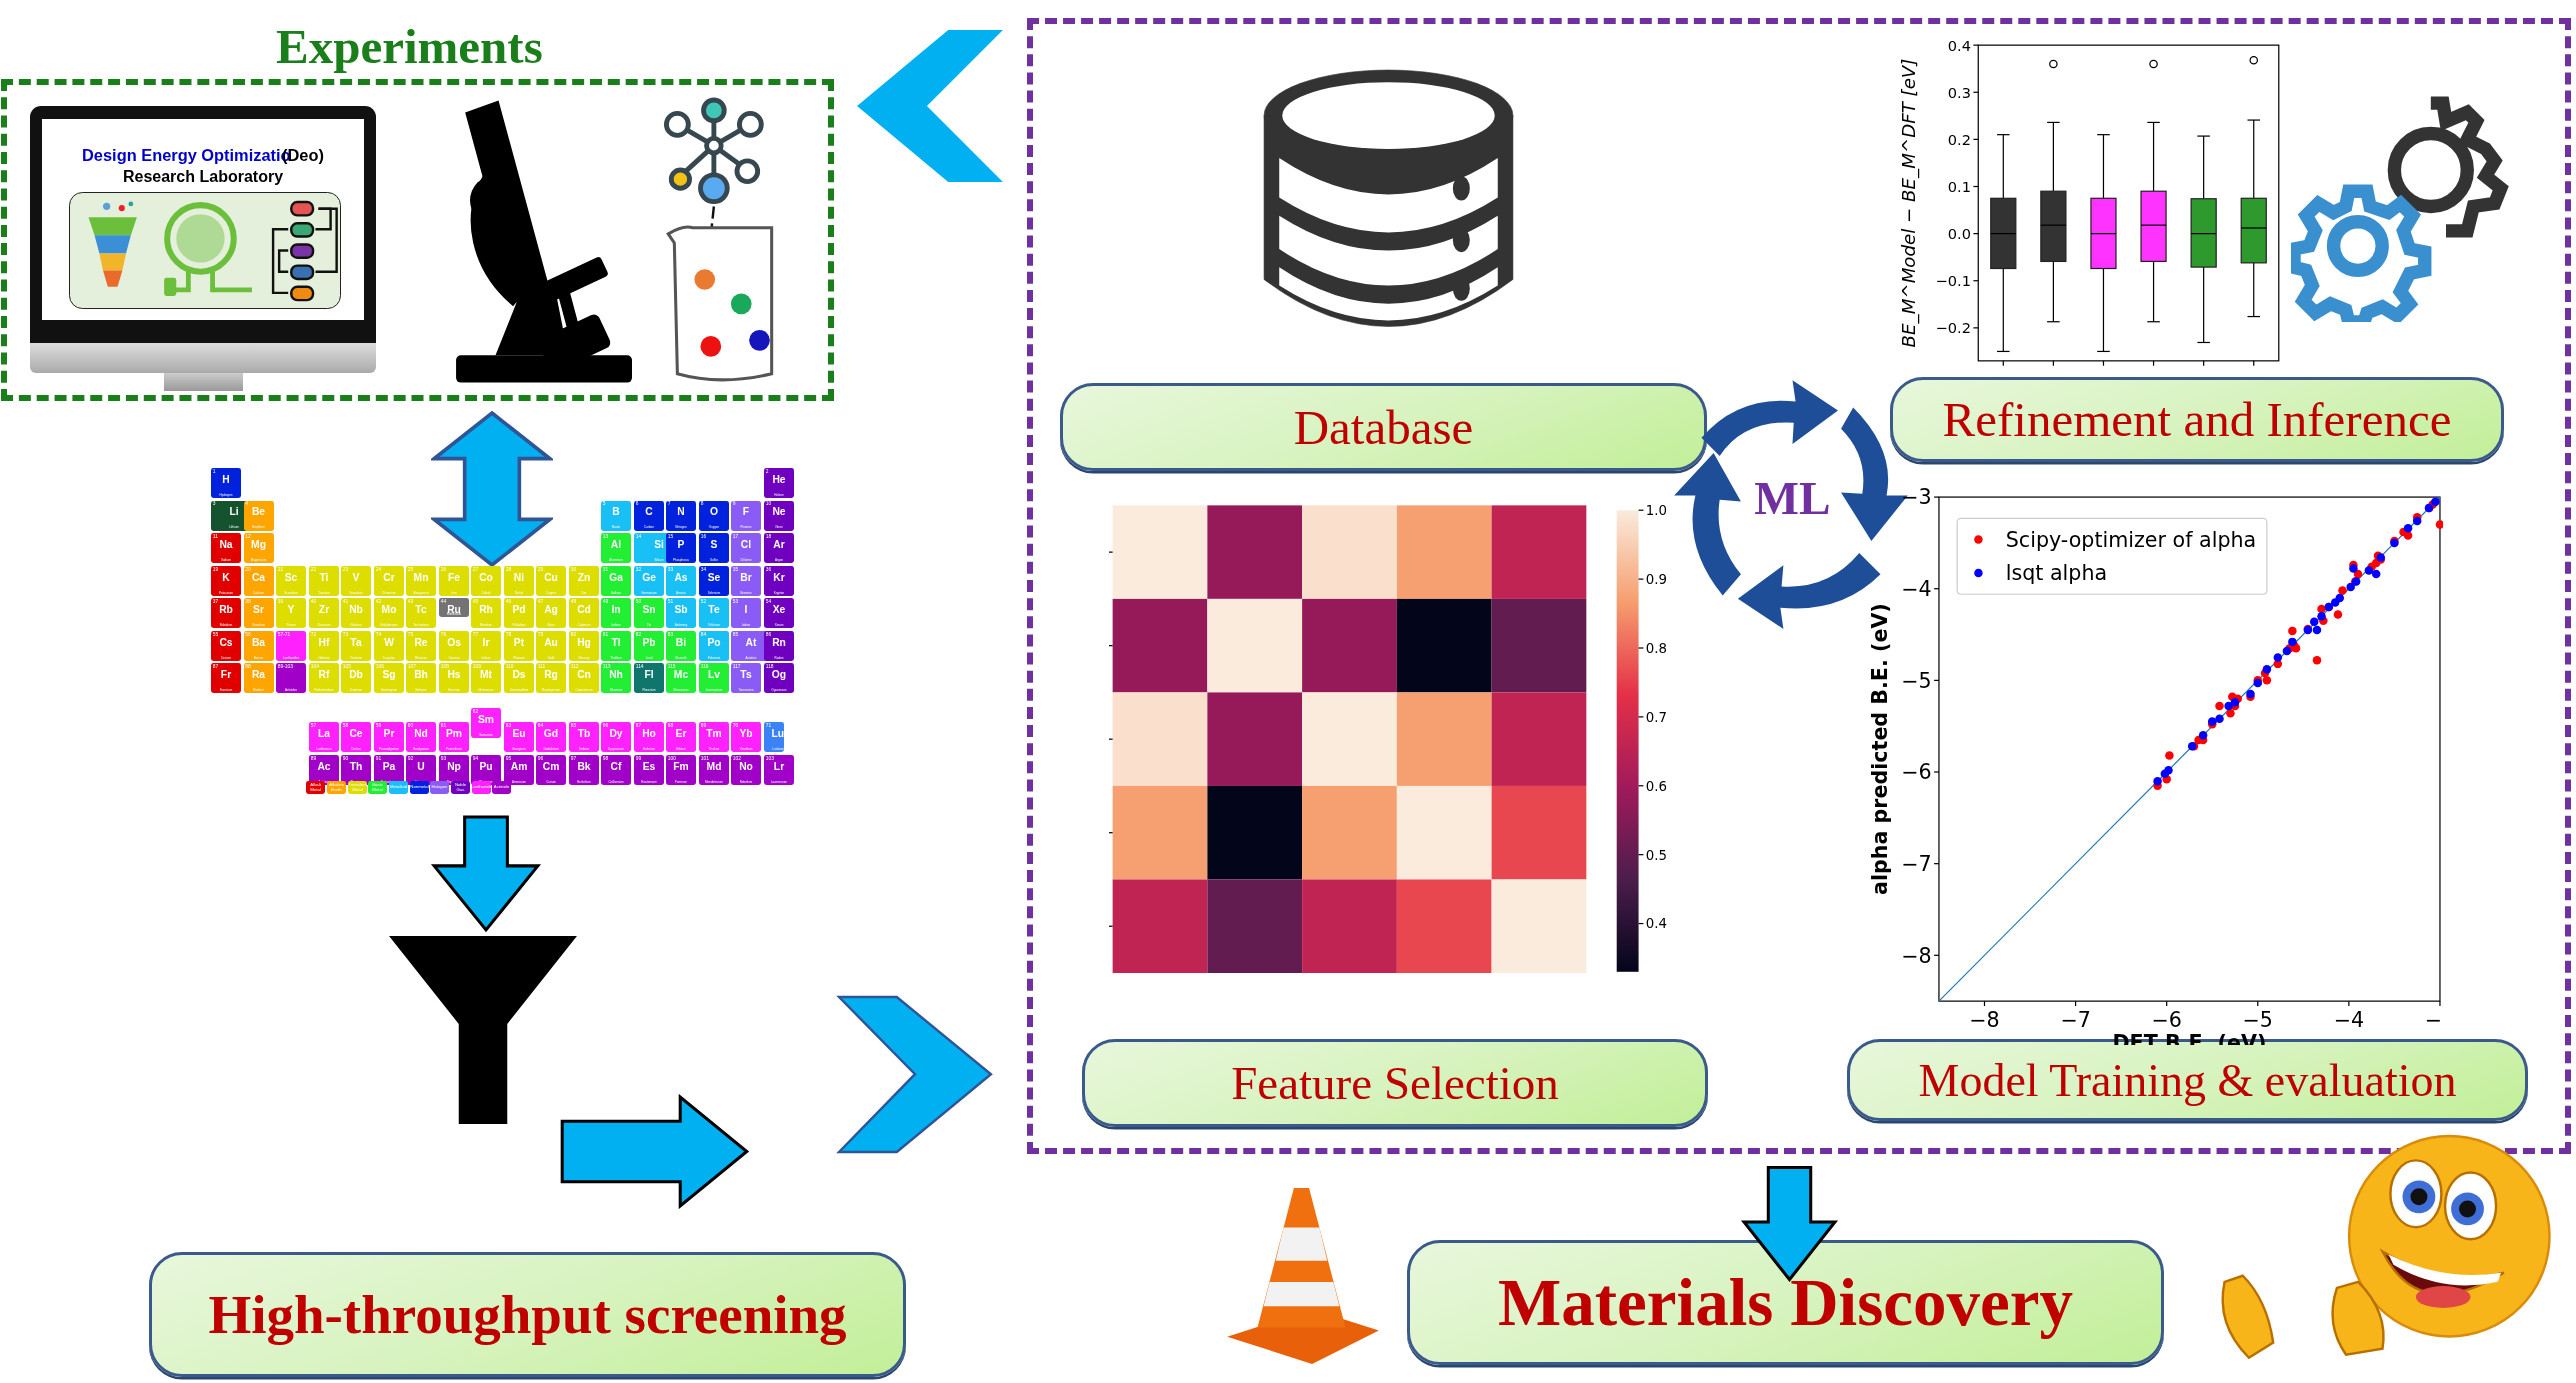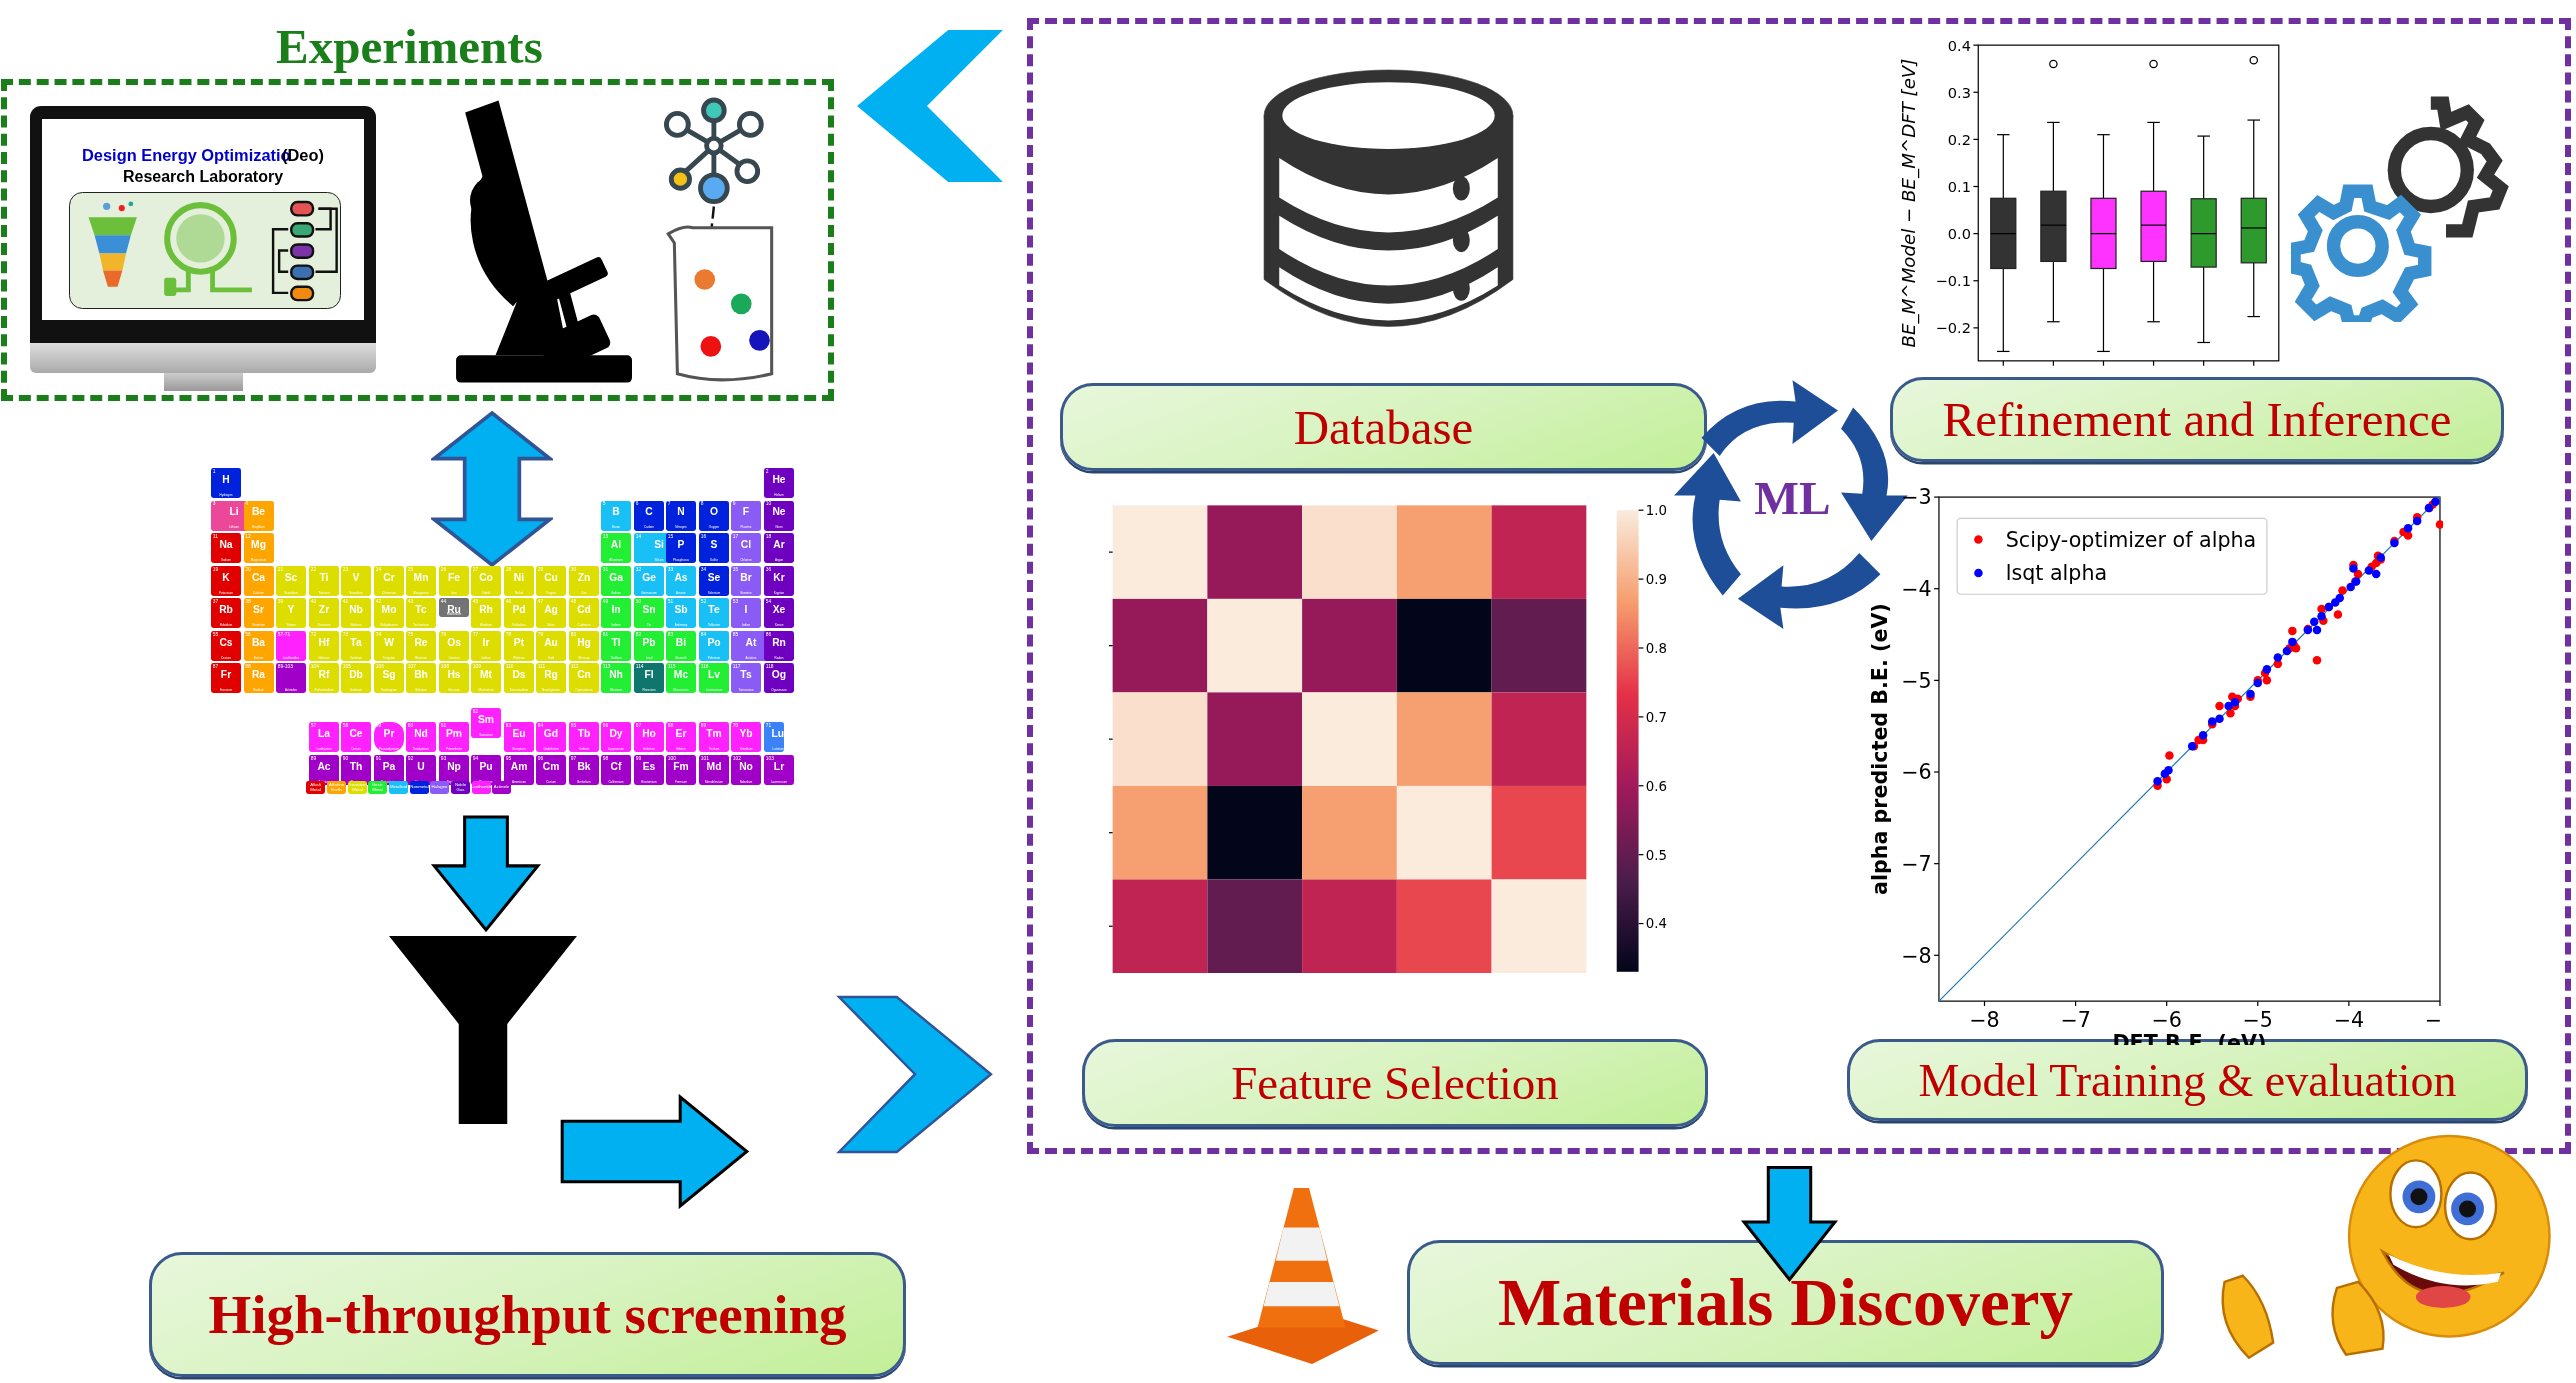--- a/index.html
+++ b/index.html
@@ -115,21 +115,21 @@
     <div class="pt" style="left: 0px; top: 0px; width: 30px; height: 30px; background: rgb(0, 34, 221);">
       <span class="num">1</span>
       <span class="sym">H</span>
       <span class="nm">Hydrogen</span>
     </div>
     <div class="pt" style="left: 553px; top: 0px; width: 30px; height: 30px; background: rgb(112, 0, 192);">
       <span class="num">2</span>
       <span class="sym">He</span>
       <span class="nm">Helium</span>
     </div>
-    <div class="pt" style="left: 0px; top: 32.5px; width: 46px; height: 30px; background: #ec4899;">
+    <div class="pt" style="left: 0px; top: 32.5px; width: 46px; height: 30px; background: #14532d;">
       <span class="num">3</span>
       <span class="sym">Li</span>
       <span class="nm">Lithium</span>
     </div>
     <div class="pt" style="left: 32.5px; top: 32.5px; width: 30px; height: 30px; background: rgb(255, 165, 0);">
       <span class="num">4</span>
       <span class="sym">Be</span>
       <span class="nm">Beryllium</span>
     </div>
     <div class="pt" style="left: 390px; top: 32.5px; width: 30px; height: 30px; background: rgb(24, 192, 245);">
@@ -565,21 +565,21 @@
     <div class="pt" style="left: 98px; top: 254px; width: 30px; height: 30px; background: rgb(255, 34, 255);">
       <span class="num">57</span>
       <span class="sym">La</span>
       <span class="nm">Lanthanum</span>
     </div>
     <div class="pt" style="left: 130px; top: 254px; width: 30px; height: 30px; background: rgb(255, 34, 255);">
       <span class="num">58</span>
       <span class="sym">Ce</span>
       <span class="nm">Cerium</span>
     </div>
-    <div class="pt" style="left: 163px; top: 254px; width: 30px; height: 30px; background: rgb(255, 34, 255); border-radius: 12px;">
+    <div class="pt" style="left: 163px; top: 254px; width: 30px; height: 30px; background: rgb(255, 34, 255);">
       <span class="num">59</span>
       <span class="sym">Pr</span>
       <span class="nm">Praseodymium</span>
     </div>
     <div class="pt" style="left: 195px; top: 254px; width: 30px; height: 30px; background: rgb(255, 34, 255);">
       <span class="num">60</span>
       <span class="sym">Nd</span>
       <span class="nm">Neodymium</span>
     </div>
     <div class="pt" style="left: 228px; top: 254px; width: 30px; height: 30px; background: rgb(255, 34, 255);">

